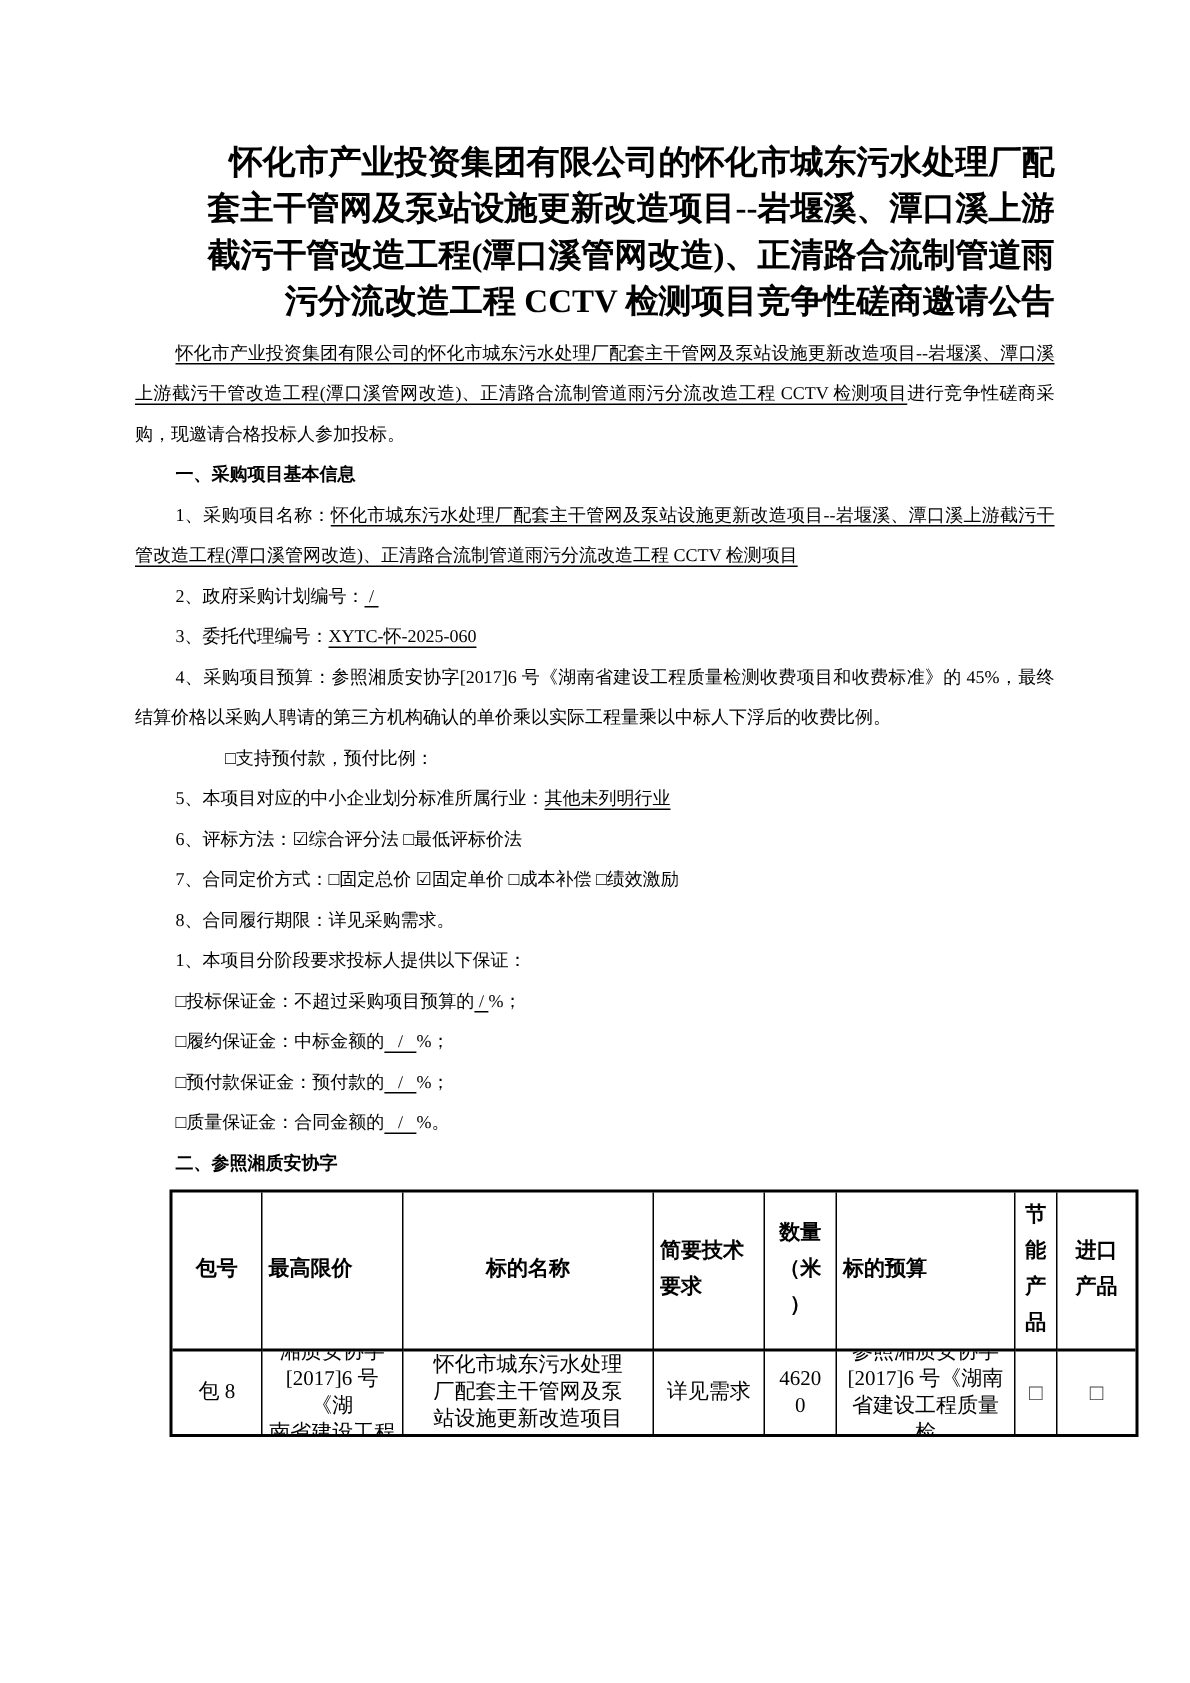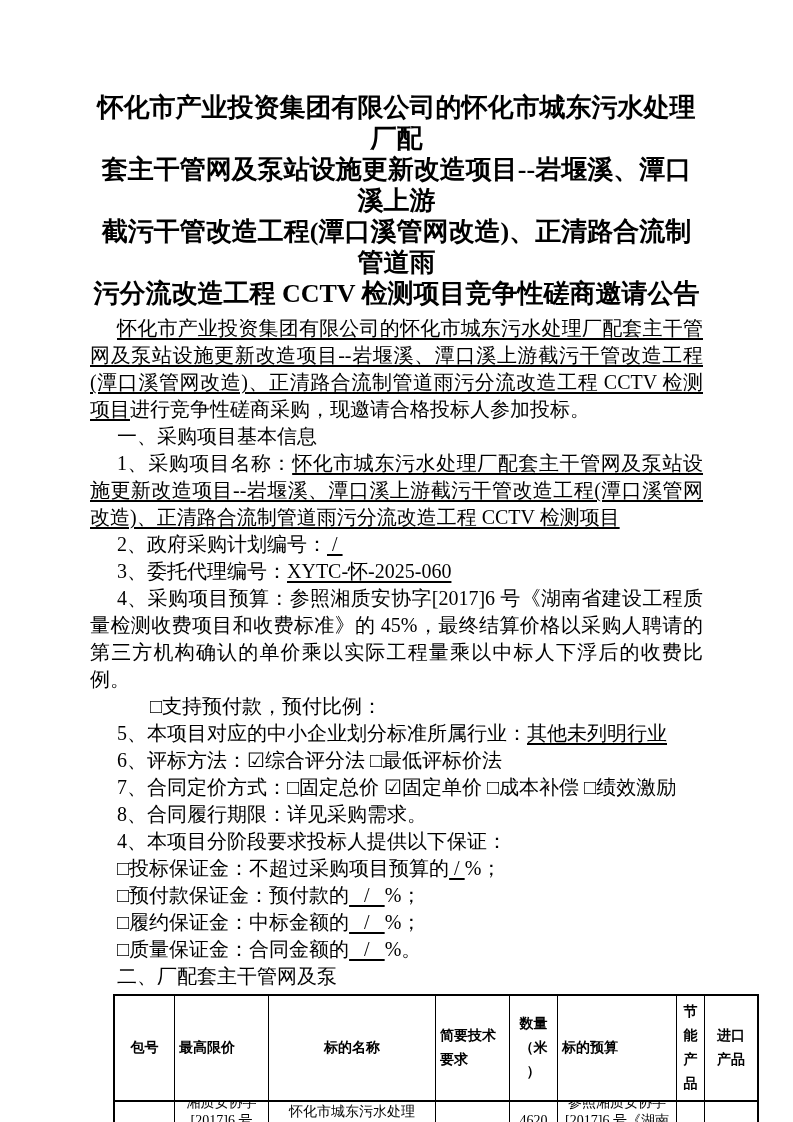--- a/index.html
+++ b/index.html
@@ -7,35 +7,35 @@
     position:relative;
     width:793px;height:1122px;
     background:#ffffff;
     font-family:"Liberation Serif","DejaVu Serif",serif;
     color:#000;
     overflow:hidden;
   }
   .doc{padding:0 90px;}
   .title{
     margin:92px 0 6px 0;
-    font-size:26px;
+    font-size:22px;
     font-weight:bold;
     line-height:31px;
-    text-align:center;
+    text-align:right;
     white-space:pre-line;
   }
   .para{
     margin:0;
-    font-size:20px;
+    font-size:12px;
     line-height:27px;
     text-align:justify;
   }
   .ind1{text-indent:27px;}
   .ind2{text-indent:60px;}
-  .bold{font-weight:normal;}
+  .bold{font-weight:bold;}
   .u{text-decoration:underline;text-underline-offset:3px;}
   
   .tbl{
     margin:4px 0 0 23px;
     display:grid;
     grid-template-columns:60px 94px 167px 74px 48px 119px 28px 52px;
     grid-template-rows:106px 55px;
     border:2px solid #000;
     width:642px;
     font-size:14px;
@@ -83,31 +83,31 @@
     <p class="para ind2">□支持预付款，预付比例：</p>
 
     <p class="para ind1"><span>5、本项目对应的中小企业划分标准所属行业：</span><span class="u">其他未列明行业</span></p>
 
     <p class="para ind1">6、评标方法：☑综合评分法&nbsp;□最低评标价法</p>
 
     <p class="para ind1">7、合同定价方式：□固定总价&nbsp;☑固定单价&nbsp;□成本补偿&nbsp;□绩效激励</p>
 
     <p class="para ind1">8、合同履行期限：详见采购需求。</p>
 
-    <p class="para ind1">4、本项目分阶段要求投标人提供以下保证：</p>
+    <p class="para ind1">1、本项目分阶段要求投标人提供以下保证：</p>
 
     <p class="para ind1"><span>□投标保证金：不超过采购项目预算的</span><span class="u">&nbsp;/&nbsp;</span><span>%；</span></p>
 
+    <p class="para ind1"><span>□履约保证金：中标金额的</span><span class="u">&nbsp;&nbsp;&nbsp;/&nbsp;&nbsp;&nbsp;</span><span>%；</span></p>
+
     <p class="para ind1"><span>□预付款保证金：预付款的</span><span class="u">&nbsp;&nbsp;&nbsp;/&nbsp;&nbsp;&nbsp;</span><span>%；</span></p>
-
-    <p class="para ind1"><span>□履约保证金：中标金额的</span><span class="u">&nbsp;&nbsp;&nbsp;/&nbsp;&nbsp;&nbsp;</span><span>%；</span></p>
 
     <p class="para ind1"><span>□质量保证金：合同金额的</span><span class="u">&nbsp;&nbsp;&nbsp;/&nbsp;&nbsp;&nbsp;</span><span>%。</span></p>
 
-    <p class="para ind1 bold">二、厂配套主干管网及泵</p>
+    <p class="para ind1 bold">二、参照湘质安协字</p>
 
     <div class="tbl">
 
       <div class="c hd">包号</div>
       <div class="c hd left">最高限价</div>
       <div class="c hd">标的名称</div>
       <div class="c hd left">简要技术
 要求</div>
       <div class="c hd">数量
 （米

